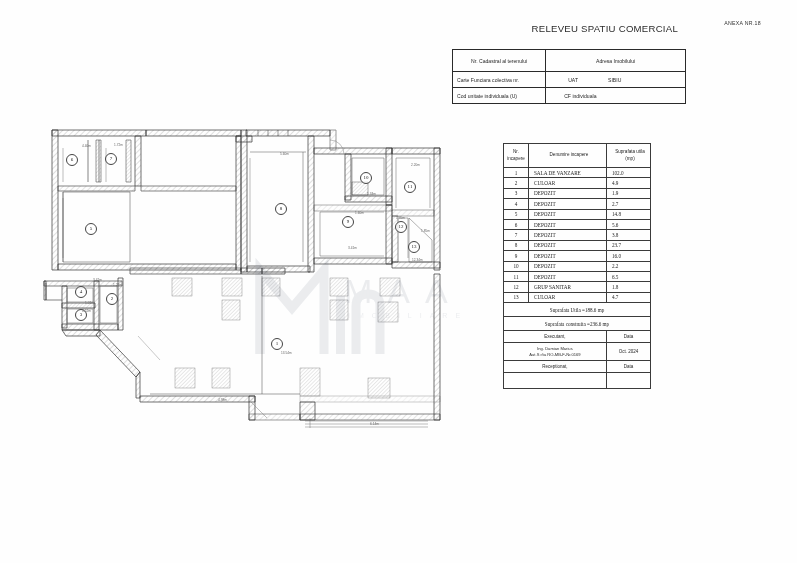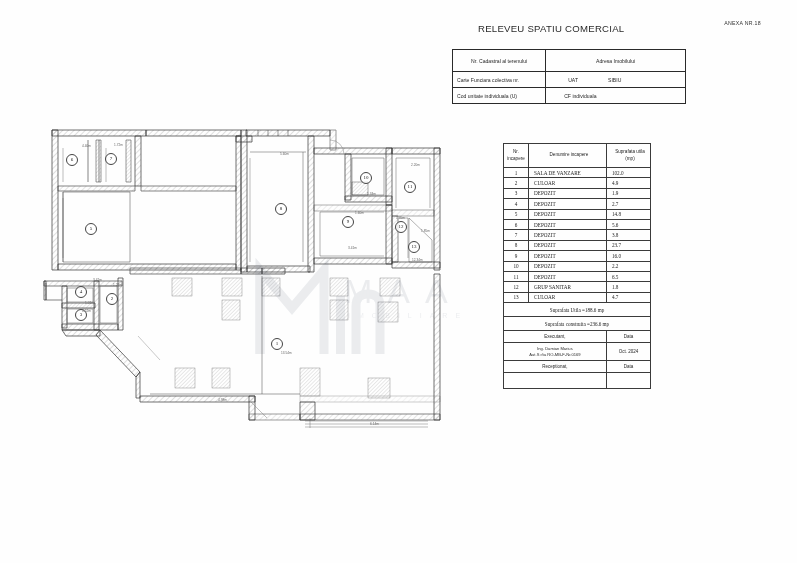--- a/index.html
+++ b/index.html
@@ -30,21 +30,21 @@
     font-size: 5.2px;
     letter-spacing: 0.3px;
     color: #333;
     white-space: nowrap;
   }
   #doc-title {
     position: absolute;
     left: 478px;
     top: 23px;
     width: 200px;
-    text-align: left;
+    text-align: right;
     font-size: 9.6px;
     letter-spacing: 0.25px;
     color: #2b2b2b;
   }
   #doc-scale {
     position: absolute;
     left: 478px;
     top: 36px;
     width: 200px;
     text-align: center;

